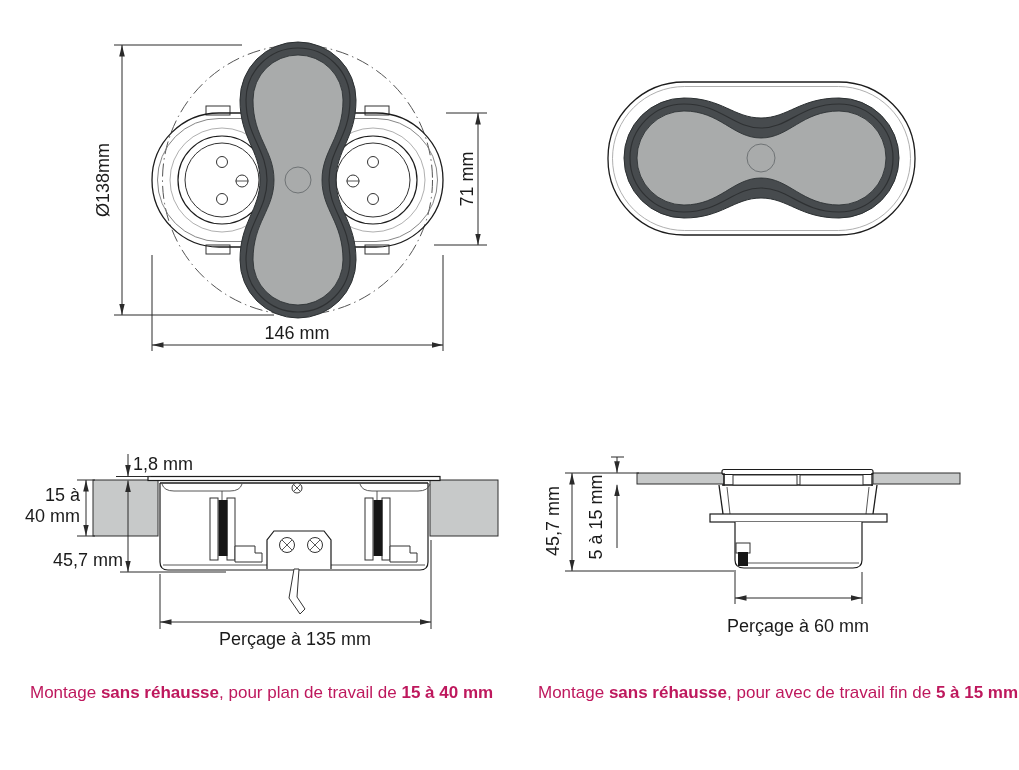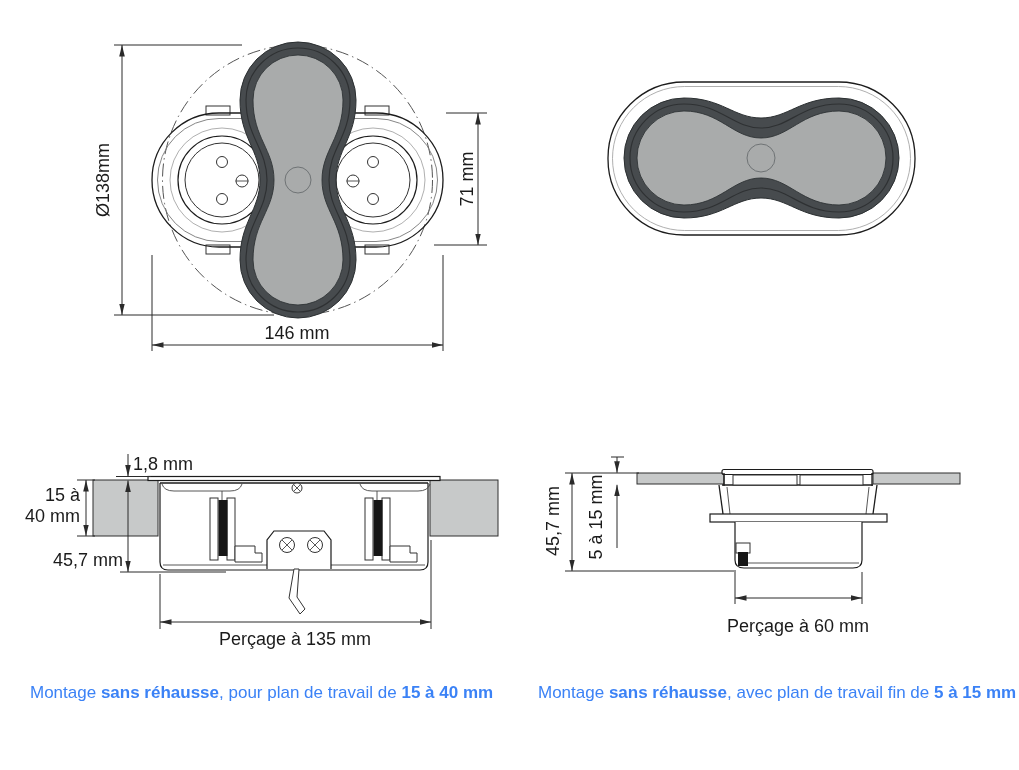--- a/index.html
+++ b/index.html
@@ -13,21 +13,21 @@
   .w2{fill:#ffffff;stroke:#333333;stroke-width:1}
   .thin{stroke:#444444;stroke-width:0.9;fill:none}
   .gs{stroke:#2e2e2e;stroke-width:1}
   .pi{stroke:#2f3335;stroke-width:0.9}
   .gv{fill:none;stroke:rgba(0,0,0,0.35);stroke-width:1.2}
   .cc{fill:none;stroke:#6f7375;stroke-width:1}
   .bk{fill:#161616}
   .d{stroke:#2a2a2a;stroke-width:1;fill:none}
   .dash{stroke:#555555;stroke-width:1;fill:none;stroke-dasharray:13 4 1.5 4}
   .t{font-family:"Liberation Sans",sans-serif;font-size:18px;}
-  .cap{position:absolute;top:683px;font-size:17px;color:#3b82f6;white-space:nowrap;}
+  .cap{position:absolute;top:683px;font-size:17px;color:#be185d;white-space:nowrap;}
   .cap b{font-weight:bold;}
 </style>
 </head>
 <body>
 
 <div class="stage">
 <svg width="1019" height="770" viewBox="0 0 1019 770">
   <defs>
     <marker id="arr" markerWidth="12" markerHeight="8" refX="11.5" refY="4" orient="auto-start-reverse" markerUnits="userSpaceOnUse">
       <path d="M11.5,4 L0,1.2 L0,6.8 Z" fill="#2a2a2a"></path>
@@ -230,15 +230,15 @@
       <line class="d" x1="735" y1="598" x2="862" y2="598" marker-start="url(#arr)" marker-end="url(#arr)"></line>
       <text class="t" x="798" y="632" text-anchor="middle" fill="#1b1b1b">Perçage à 60 mm</text>
     </g>
   </g>
 </svg>
 
 <div class="cap" style="left:30px;">
   <span>Montage </span><b>sans réhausse</b><span>, pour plan de travail de </span><b>15 à 40 mm</b>
 </div>
 <div class="cap" style="left:538px;">
-  <span>Montage </span><b>sans réhausse</b><span>, avec plan de travail fin de </span><b>5 à 15 mm</b>
+  <span>Montage </span><b>sans réhausse</b><span>, pour avec de travail fin de </span><b>5 à 15 mm</b>
 </div>
 </div>
 
 </body></html>

